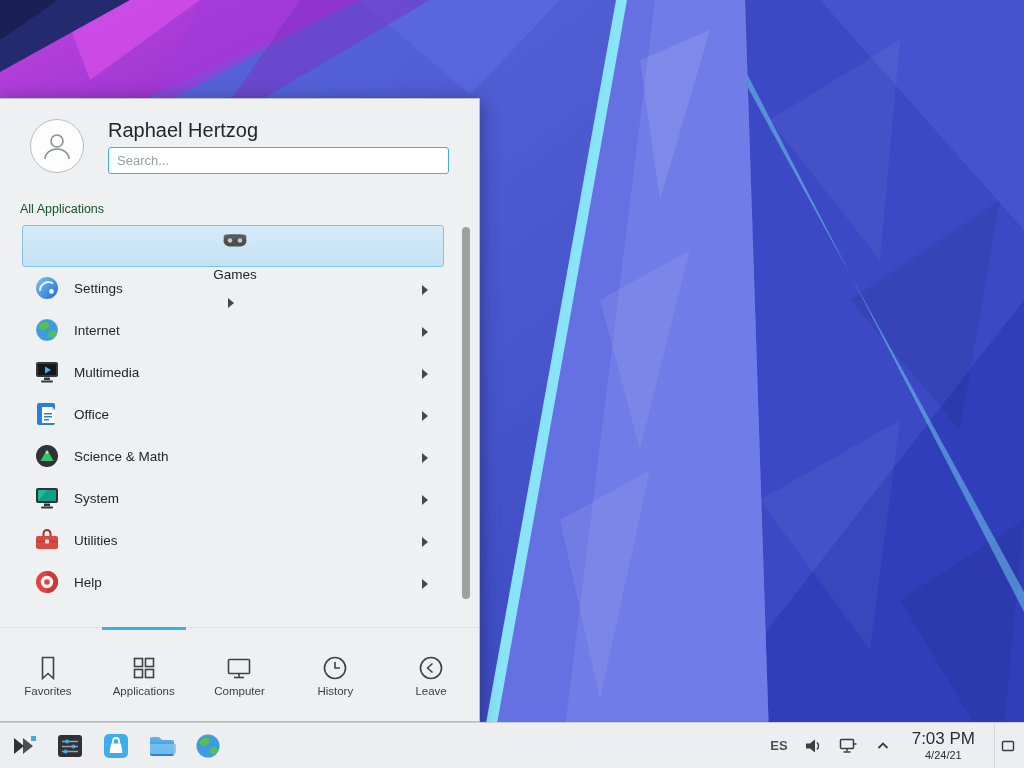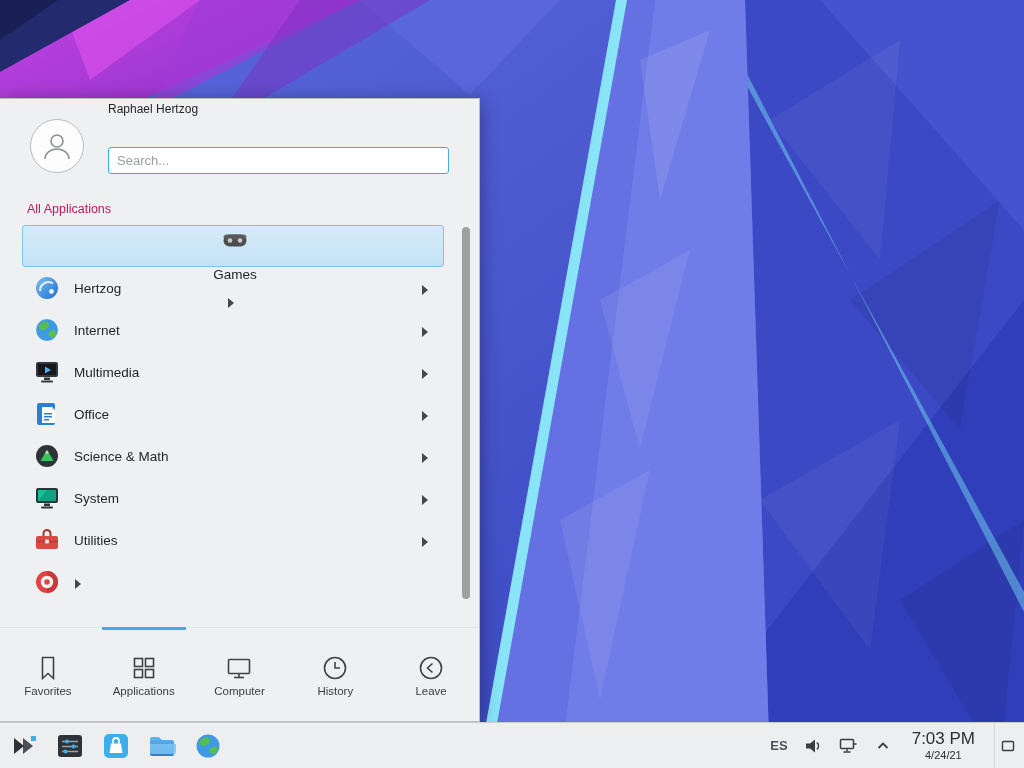--- a/index.html
+++ b/index.html
@@ -16,29 +16,29 @@
     background:#eff0f1; border:1px solid #b9bbbd; border-left:none;
     box-shadow:0 4px 18px rgba(0,0,0,.38);
     display:flex; flex-direction:column;
   }
   .lc-header { position:relative; height:108px; flex:0 0 auto; }
   .avatar {
     position:absolute; left:30px; top:20px; width:54px; height:54px;
     border-radius:50%; background:#fdfdfd; border:1px solid #b9bbbd;
     display:flex; align-items:center; justify-content:center;
   }
-  .username { position:absolute; left:108px; top:3px; font-size:12px; color:#232629; }
+  .username { position:absolute; left:108px; top:20px; font-size:20px; color:#232629; }
   .search-box {
     position:absolute; left:108px; top:48px; width:341px; height:27px;
     background:#ffffff; border:1px solid #3daee9; border-radius:3px;
     font-size:13px; color:#232629; padding:12px 8px; outline:none;
     font-family:"Liberation Sans", sans-serif;
   }
   .search-box::placeholder { color:#9a9ea1; }
-  .section-label { position:absolute; left:27px; top:103px; font-size:12.5px; color:#be185d; }
+  .section-label { position:absolute; left:20px; top:103px; font-size:12.5px; color:#14532d; }
 
   .lc-body { position:relative; flex:1 1 auto; margin-top:18px; overflow:hidden; }
   .menu-list { position:absolute; left:22px; top:0; width:422px; }
   .menu-item {
     height:42px; display:flex; align-items:center; gap:13px;
     padding:0 6px 0 10px; border:1px solid transparent; border-radius:3px; cursor:default;
   }
   .menu-item.selected {
     background:linear-gradient(#d6ebf9,#c4e2f6);
     border:1px solid #7fc3ec;
@@ -180,21 +180,21 @@
       </div>
 
       <div class="menu-item">
         <span class="mi-icon">
           <svg width="28" height="28" viewBox="0 0 28 28">
             <circle cx="14" cy="14" r="11" fill="url(#gGraphics)"></circle>
             <path d="M7 17 a8.5 8.5 0 0 1 13-7.5" stroke="#ffffff" stroke-width="2" fill="none" opacity=".85"></path>
             <circle cx="18.5" cy="17.5" r="2.4" fill="#ffffff" opacity=".9"></circle>
           </svg>
         </span>
-        <span class="mi-label">Hertzog</span>
+        <span class="mi-label">Settings</span>
         <span class="mi-arrow">
           <svg width="8" height="12" viewBox="0 0 8 12">
               <path d="M1 1 L7 6 L1 11 Z" fill="#45484b"></path>
             </svg>
         </span>
       </div>
 
       <div class="menu-item">
         <span class="mi-icon">
           <svg width="28" height="28" viewBox="0 0 28 28">
@@ -303,20 +303,21 @@
 
       <div class="menu-item">
         <span class="mi-icon">
           <svg width="28" height="28" viewBox="0 0 28 28">
             <circle cx="14" cy="14" r="11" fill="#e04343"></circle>
             <path d="M14 3 a11 11 0 0 1 0 22 z" fill="#c63a3a"></path>
             <circle cx="14" cy="14" r="6.2" fill="#f4f4f4"></circle>
             <circle cx="14" cy="14" r="2.8" fill="#e04343"></circle>
           </svg>
         </span>
+        <span class="mi-label">Help</span>
         <span class="mi-arrow">
           <svg width="8" height="12" viewBox="0 0 8 12">
               <path d="M1 1 L7 6 L1 11 Z" fill="#45484b"></path>
             </svg>
         </span>
       </div>
 
     </div>
     <div class="scrollbar-track">
       <div class="scrollbar-thumb"></div>

